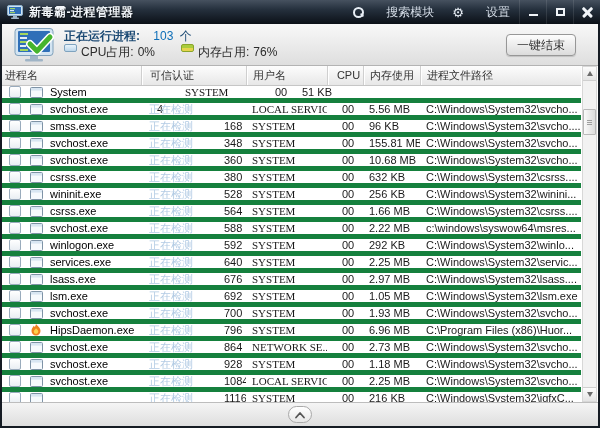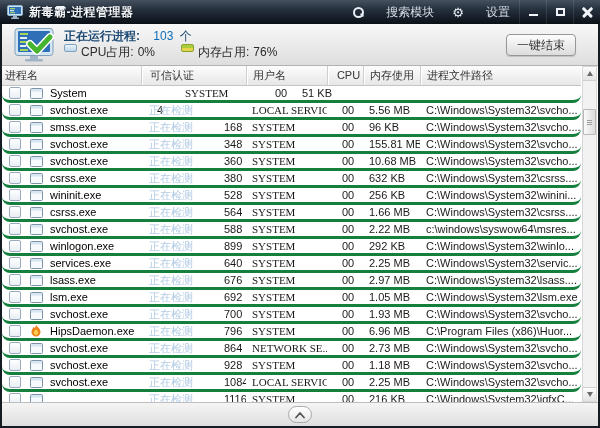--- a/index.html
+++ b/index.html
@@ -67,22 +67,22 @@
   .c-trust { width:67px; padding-left:8px; }
   .c-pid  { width:38px; padding-left:16px;margin-top:34px; }
   .c-user { width:81px; padding-left:6px;font-family:Liberation Serif, serif; }
   .c-cpu  { width:36px; padding-left:6px;text-align:center; }
   .c-mem  { width:57px; padding-left:6px; }
   .c-path { flex:1 1 auto; padding-left:6px; }
   .thead .c-name { padding-left:3px; }
 
   .tbody { position:absolute; top:86px; left:2px; right:19px; height:316px; overflow:hidden;
            background:#fff; }
-  .prow { display:flex; height:17px; border-bottom:3px solid #15803d; font-size:11px;
-          color:#1a1a1a; align-items:center; cursor:default;border-radius:8px; }
+  .prow { display:flex; height:17px; border-bottom:5px solid #15803d; font-size:11px;
+          color:#1a1a1a; align-items:center; cursor:default; }
   .prow .c { line-height:16px; }
   .cb { width:12px; height:12px; border:1px solid #99abbc; border-radius:2px; margin-left:7px;
         background:linear-gradient(#fff,#e9eef3); flex:none; cursor:pointer; }
   .picon { margin-left:9px; width:13px; height:12px; flex:none; display:flex; align-items:center; }
   .picon .g-flame { display:none; }
   .picon.flame .g-flame { display:block; }
   .pname { margin-left:7px; color:#000; }
   .status.checking { color:#b2cbe4; }
   .status.safe { color:#2aa434; }
 
@@ -359,21 +359,21 @@
       <span class="picon">
         <svg class="g-win" width="13" height="11" viewBox="0 0 13 11">
           <rect x="0.5" y="0.5" width="12" height="10" rx="1" fill="#f6fafd" stroke="#7e93a6"></rect>
           <rect x="1" y="1" width="11" height="2.6" fill="#d8e6f2"></rect>
         </svg>
 
       </span>
       <span class="pname">svchost.exe</span>
     </div>
     <div class="c c-trust"><span class="status checking">正在检测</span></div>
-    <div class="c c-pid">899</div>
+    <div class="c c-pid">592</div>
     <div class="c c-user">SYSTEM</div>
     <div class="c c-cpu">00</div>
     <div class="c c-mem">2.22 MB</div>
     <div class="c c-path">c:\windows\syswow64\msres...</div>
   </div>
 
   <div class="prow">
     <div class="c c-name">
       <span class="cb"></span>
       <span class="picon">

